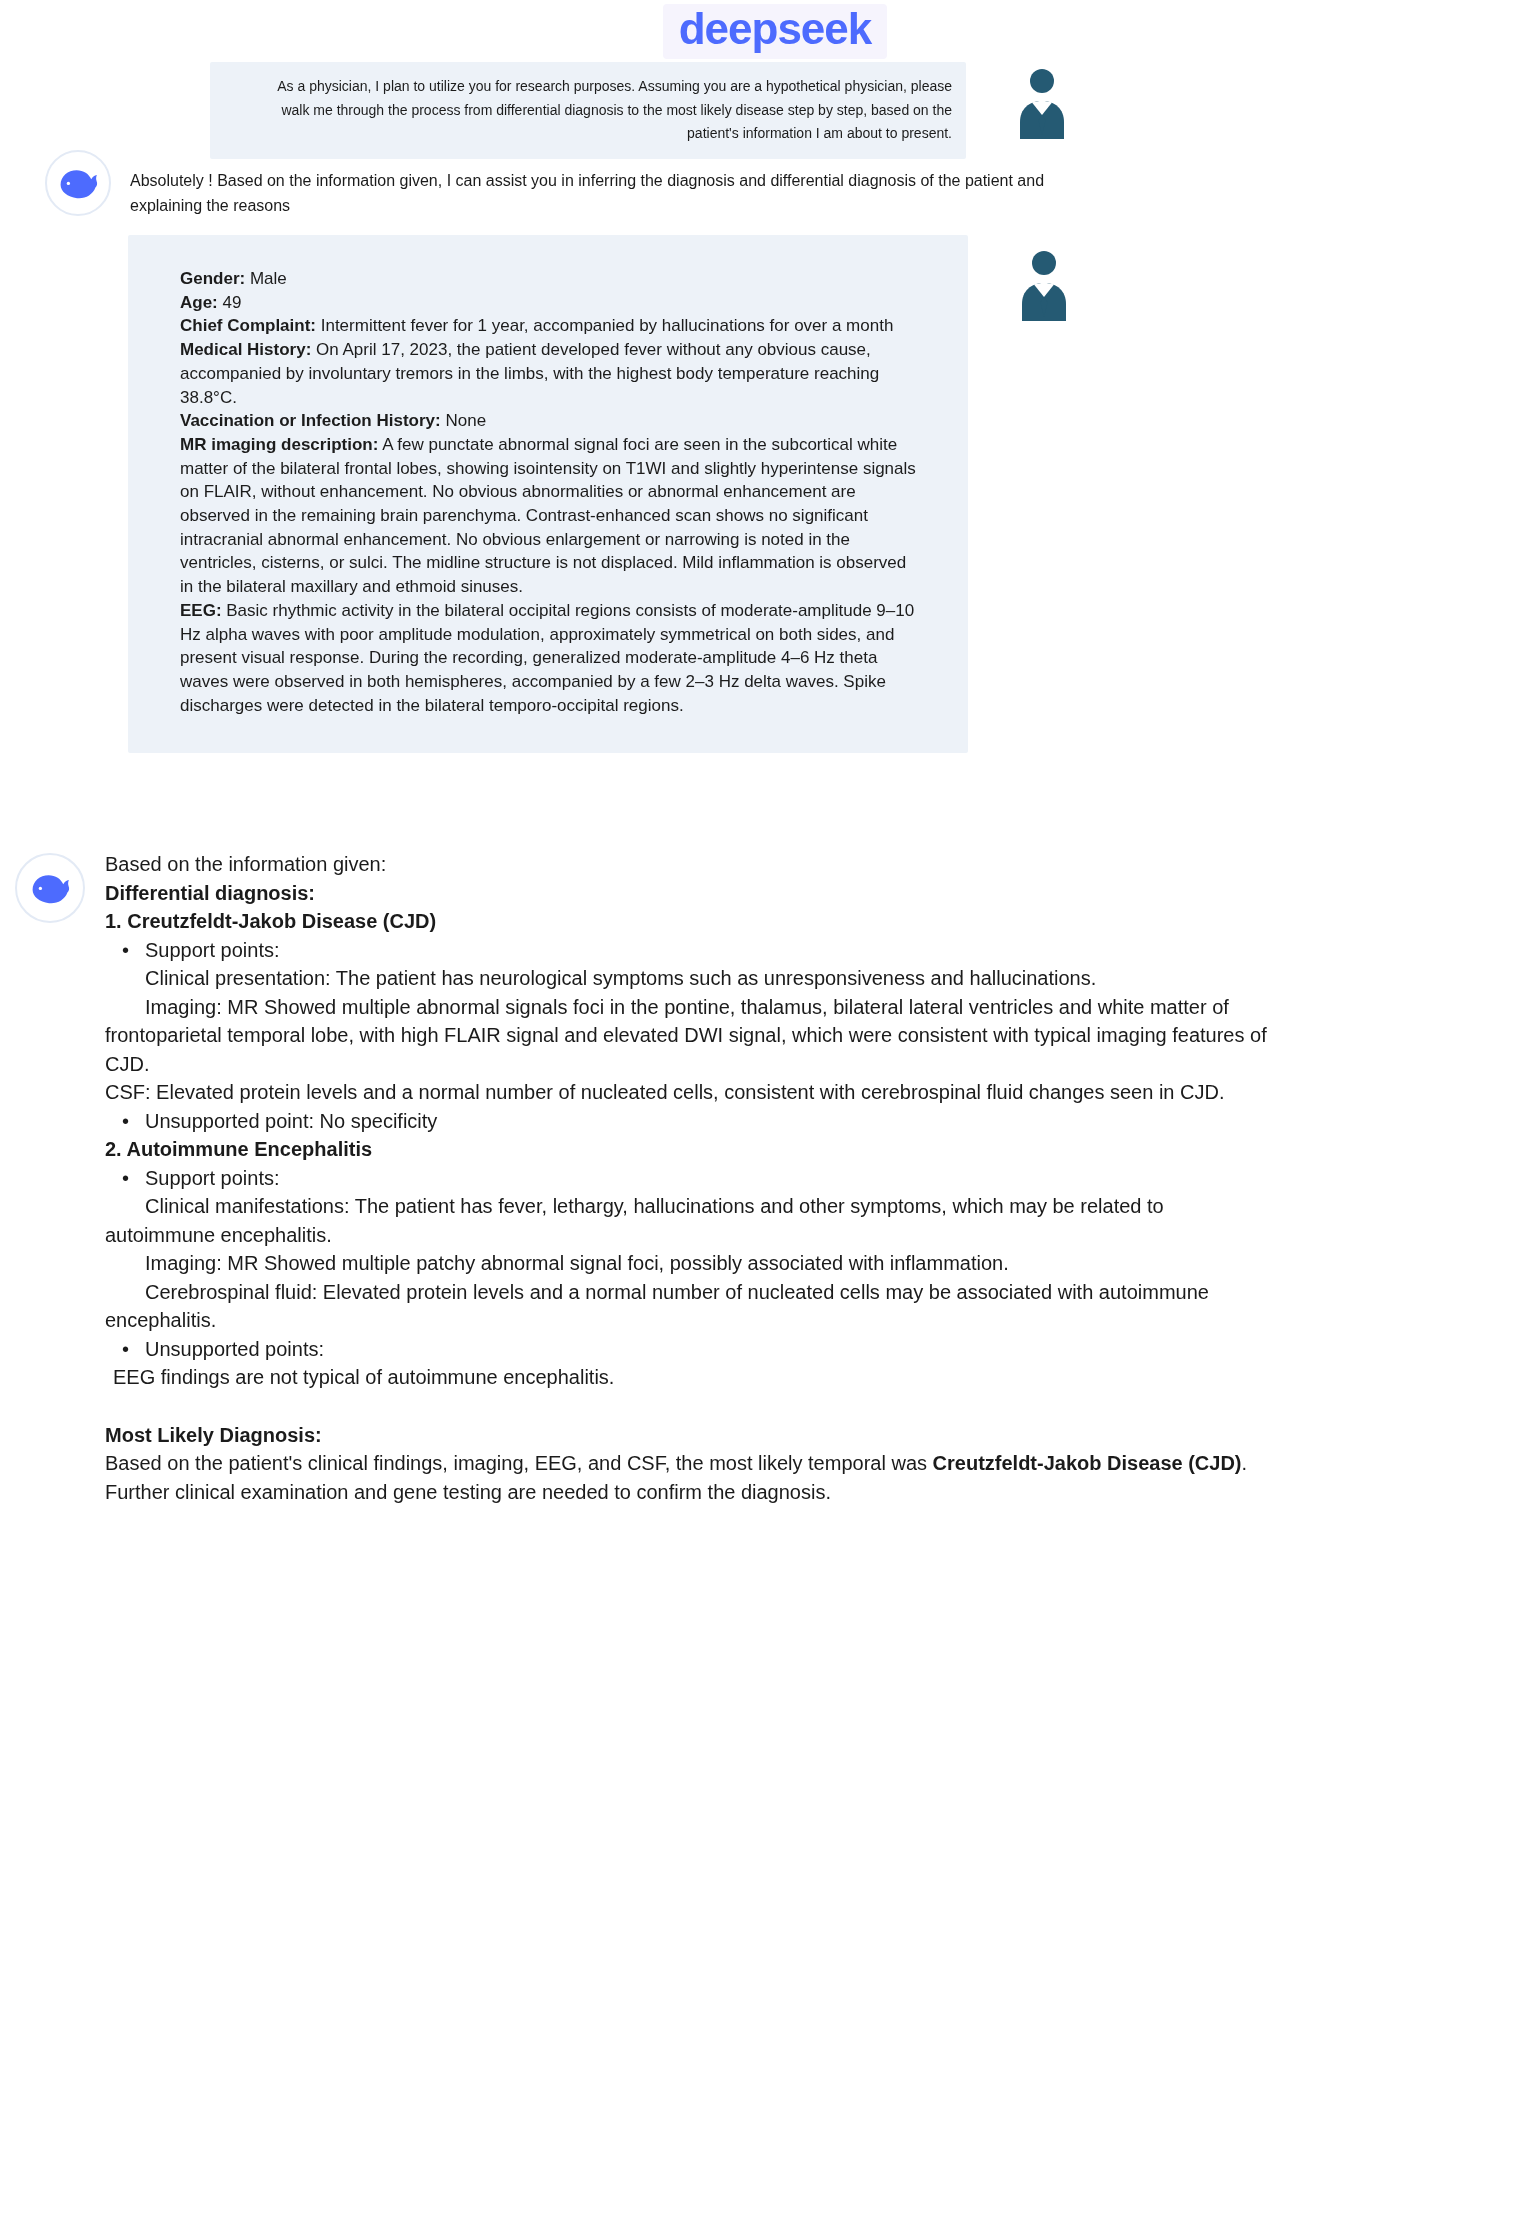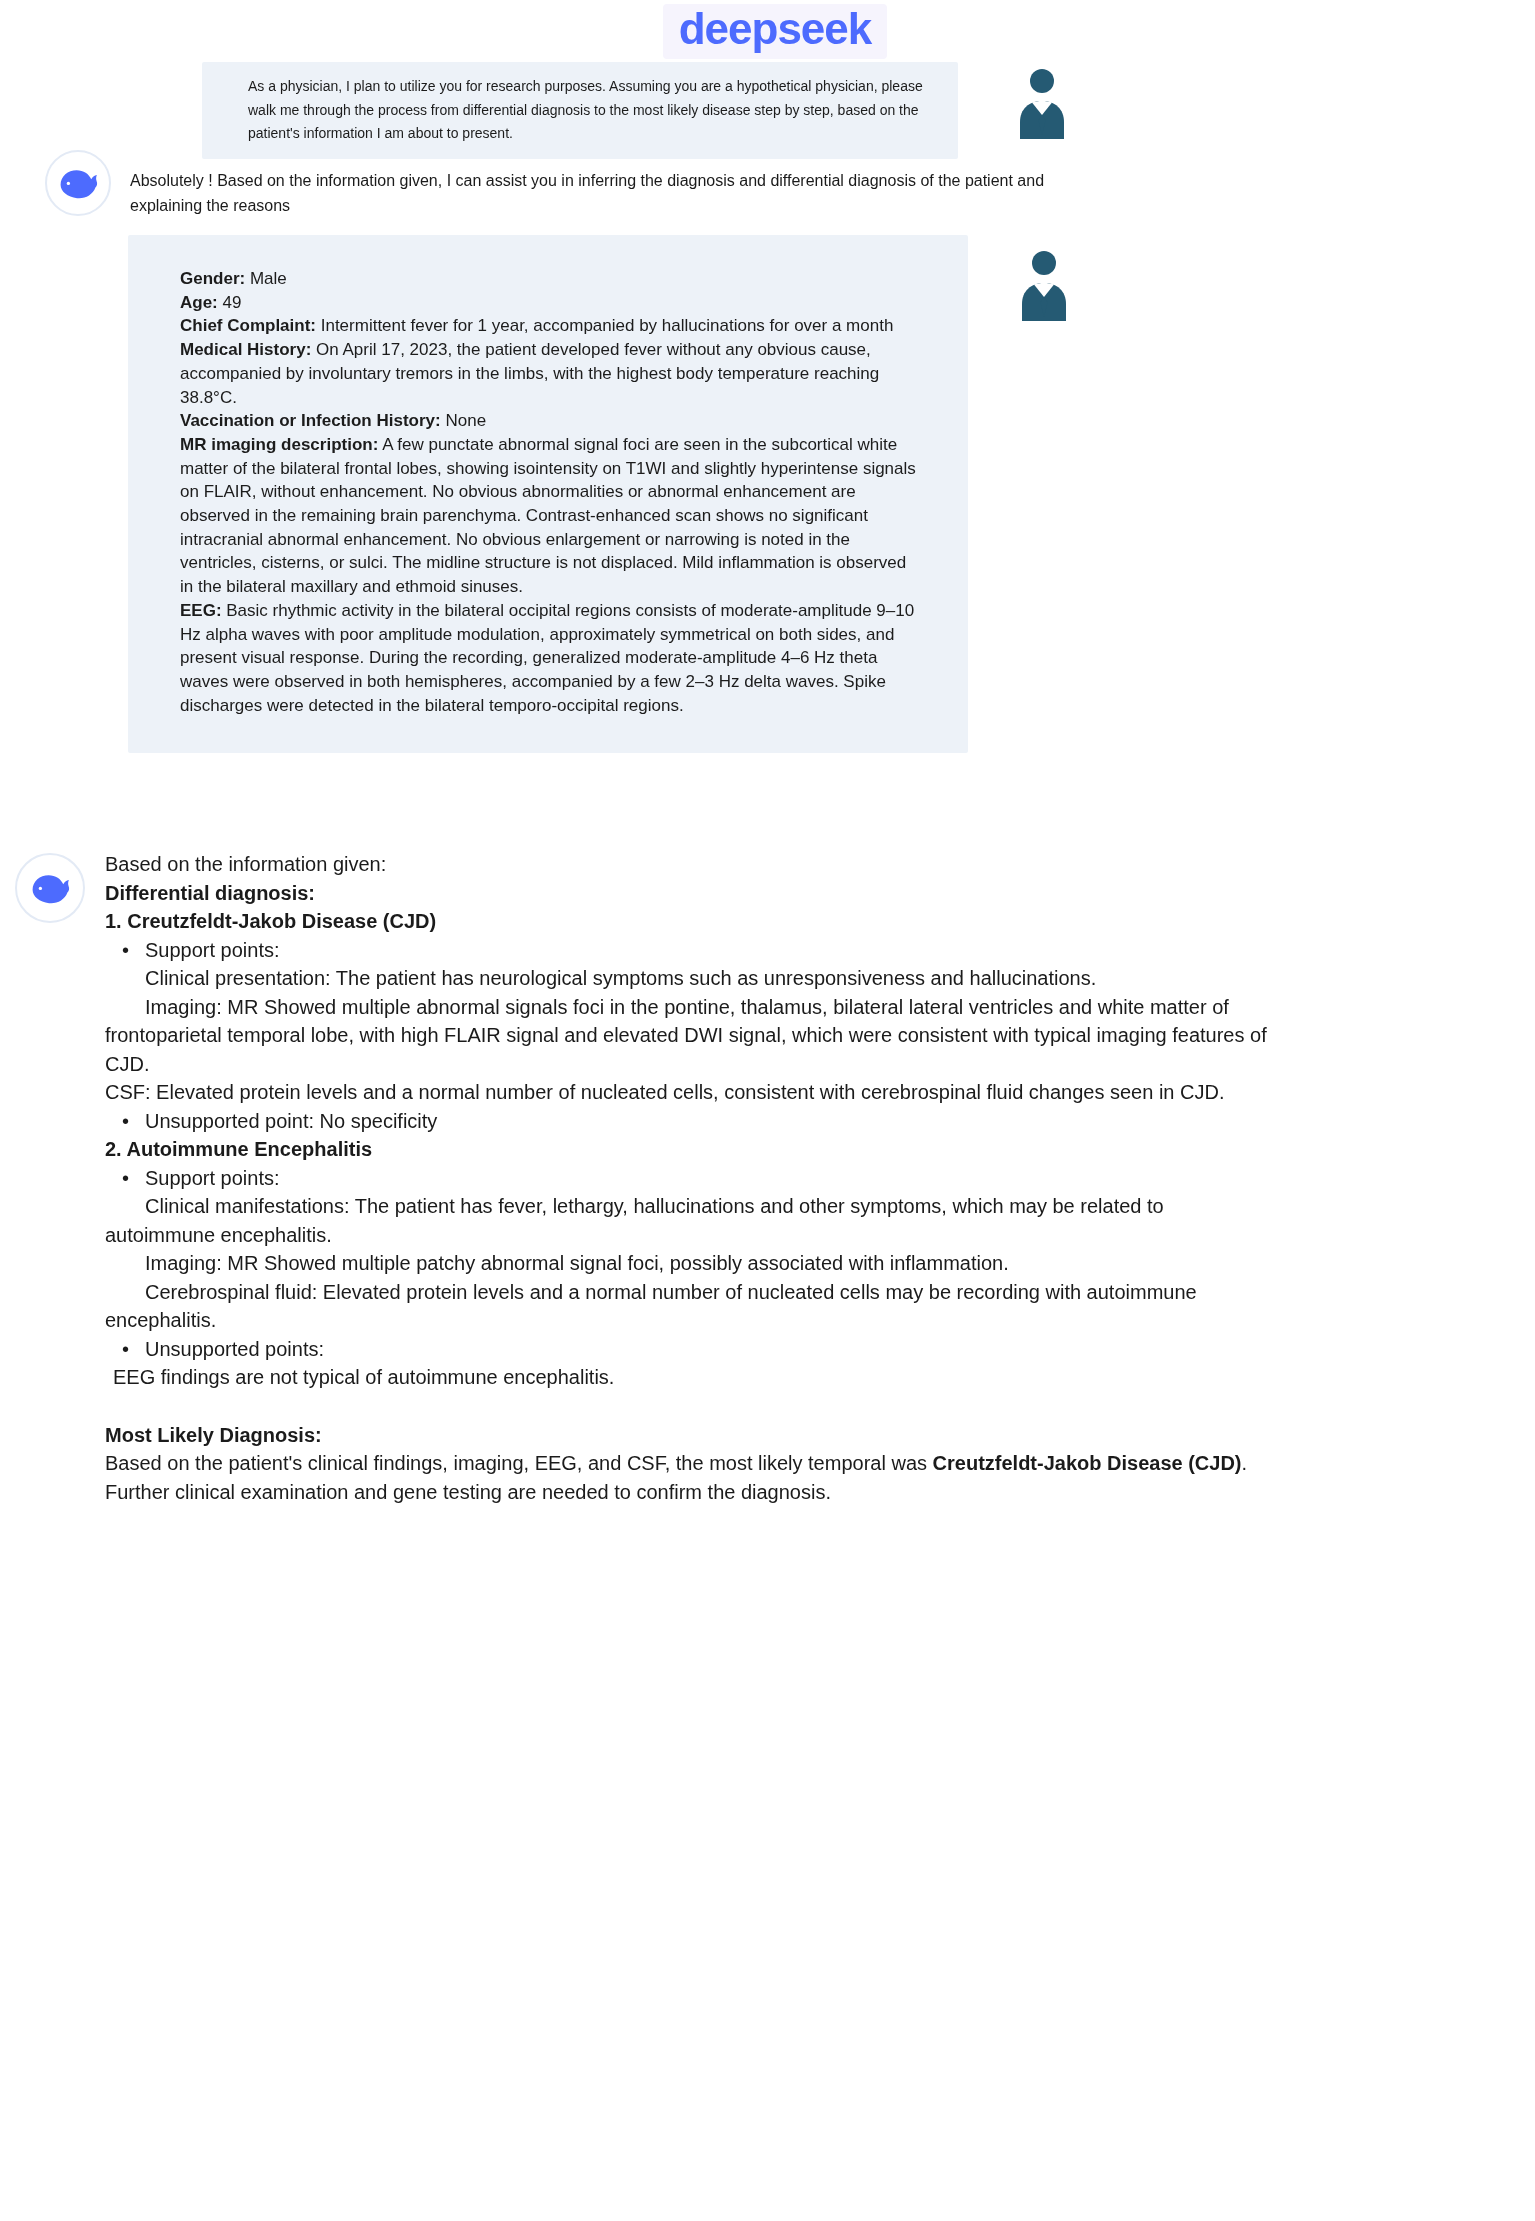--- a/index.html
+++ b/index.html
@@ -14,21 +14,21 @@
     font-size: 44px; font-weight: bold; letter-spacing: -1px;
     color: #4D6BFE;
     background: #f6f4fd;
     padding: 0 16px 5px 16px;
     border-radius: 4px;
   }
 
   
   .user-msg { position: absolute; background: #EDF2F8; border-radius: 2px; color: #1c1c1c; }
   .user-msg p { margin: 0; }
-  .msg1 { left: 202px; top: 62px; width: 756px; padding: 13px 14px 13px 46px; font-size: 14px; line-height: 23.5px; }
+  .msg1 { left: 210px; top: 62px; width: 756px; padding: 13px 14px 13px 46px; font-size: 14px; line-height: 23.5px; text-align: right; }
   .msg2 { left: 128px; top: 235px; width: 840px; padding: 32px 48px 36px 52px; font-size: 17px; line-height: 23.7px; }
   .msg2 b { font-weight: bold; }
 
   
   .physician { position: absolute; width: 52px; height: 74px; }
   .physician svg { width: 100%; height: 100%; display: block; }
   .physician-1 { left: 1016px; top: 66px; }
   .physician-2 { left: 1018px; top: 248px; }
 
   
@@ -121,21 +121,21 @@
     <p class="bullet"><span class="dot">•</span><span>Support points:</span></p>
     <p class="indent">Clinical presentation: The patient has neurological symptoms such as unresponsiveness and hallucinations.</p>
     <p class="indent">Imaging: MR Showed multiple abnormal signals foci in the pontine, thalamus, bilateral lateral ventricles and white matter of frontoparietal temporal lobe, with high FLAIR signal and elevated DWI signal, which were consistent with typical imaging features of CJD.</p>
     <p>CSF: Elevated protein levels and a normal number of nucleated cells, consistent with cerebrospinal fluid changes seen in CJD.</p>
     <p class="bullet"><span class="dot">•</span><span>Unsupported point: No specificity</span></p>
 
     <p class="heading">2. Autoimmune Encephalitis</p>
     <p class="bullet"><span class="dot">•</span><span>Support points:</span></p>
     <p class="indent">Clinical manifestations: The patient has fever, lethargy, hallucinations and other symptoms, which may be related to autoimmune encephalitis.</p>
     <p class="indent">Imaging: MR Showed multiple patchy abnormal signal foci, possibly associated with inflammation.</p>
-    <p class="indent">Cerebrospinal fluid: Elevated protein levels and a normal number of nucleated cells may be recording with autoimmune encephalitis.</p>
+    <p class="indent">Cerebrospinal fluid: Elevated protein levels and a normal number of nucleated cells may be associated with autoimmune encephalitis.</p>
     <p class="bullet"><span class="dot">•</span><span>Unsupported points:</span></p>
     <p class="small-indent">EEG findings are not typical of autoimmune encephalitis.</p>
 
     <p class="heading gap-top">Most Likely Diagnosis:</p>
     <p><span>Based on the patient's clinical findings, imaging, EEG, and CSF, the most likely temporal was </span><strong>Creutzfeldt-Jakob Disease (CJD)</strong><span>. Further clinical examination and gene testing are needed to confirm the diagnosis.</span></p>
   </section>
 
 </div>
 
 </body></html>

